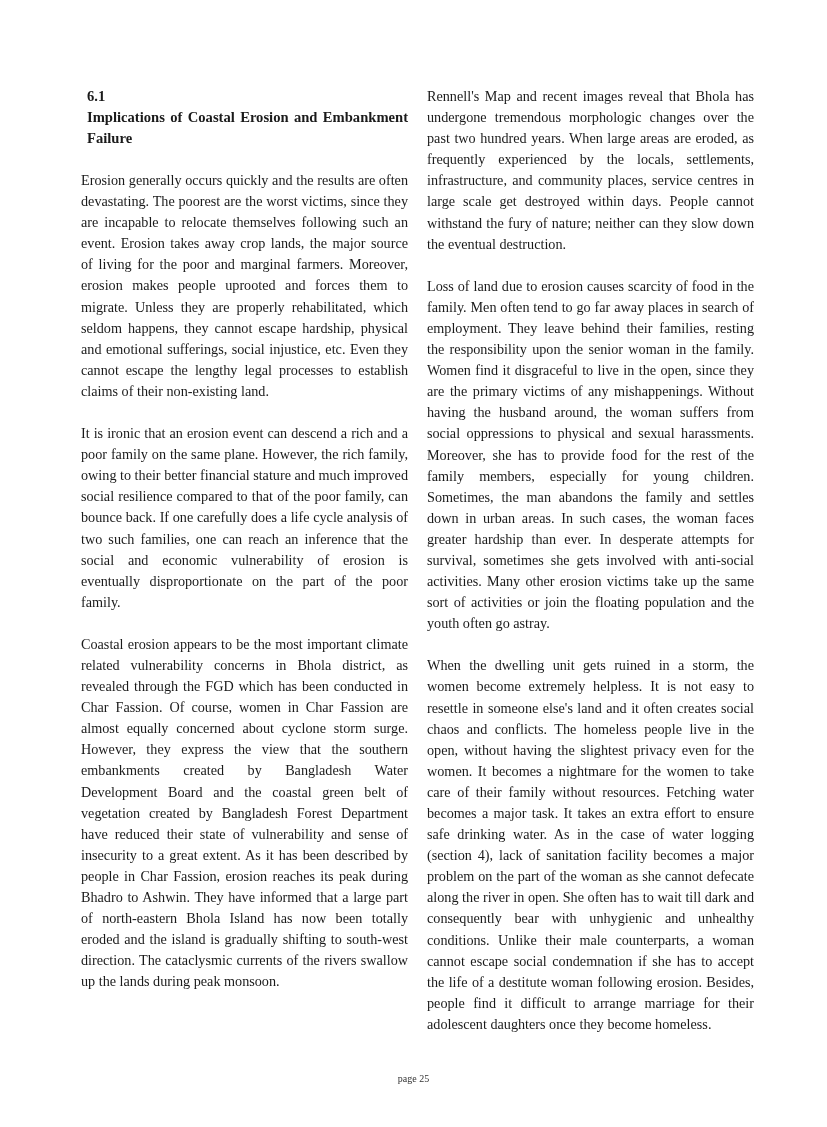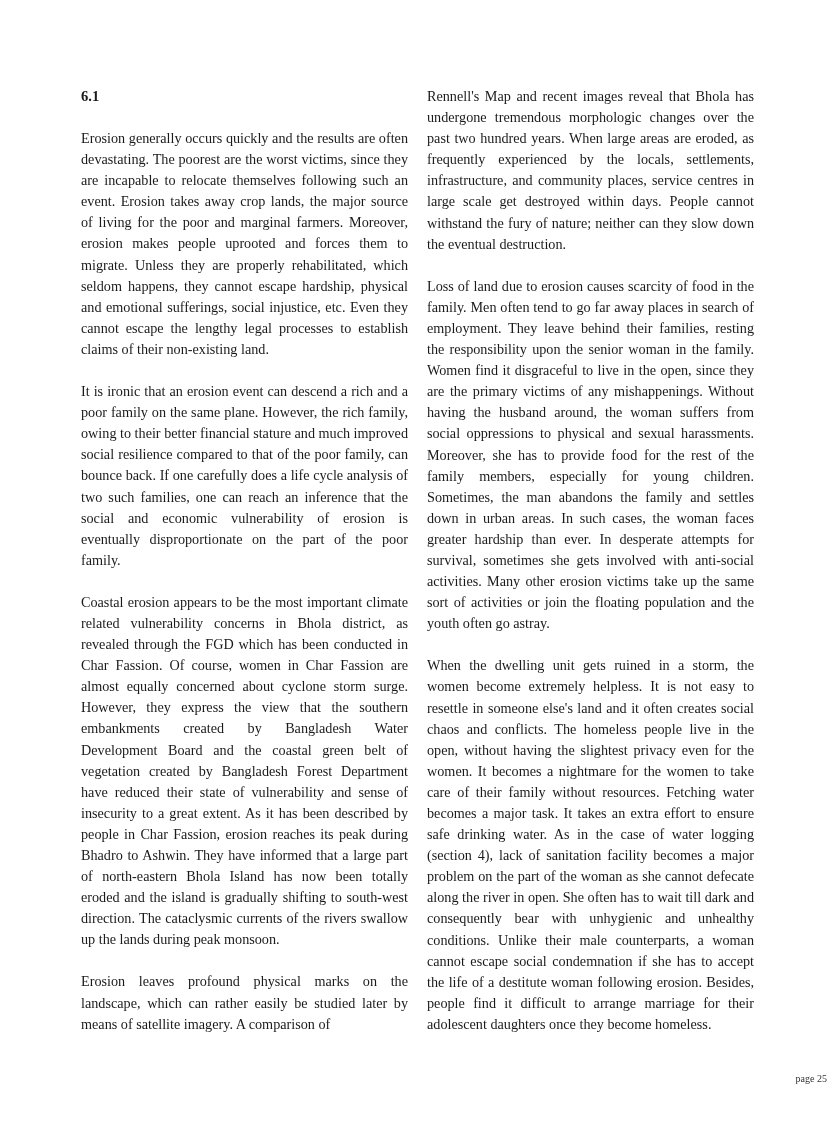--- a/index.html
+++ b/index.html
@@ -1,38 +1,38 @@
 <!DOCTYPE html>
 <html><head>
 <meta charset="utf-8">
 <style>
   html, body { margin:0; padding:0; background:#ffffff; }
   body { width:827px; height:1127px; position:relative; overflow:hidden;
          font-family:"Liberation Serif", serif; color:#1a1a1a; }
   .col { position:absolute; top:86px; width:327px; font-size:14.2px; line-height:21.1px; }
   .col.left { left:81px; }
   .col.right { left:427px;font-family:Liberation Serif, serif; }
-  .heading { display:flex; font-weight:bold; font-size:14.6px; line-height:21px; margin:0 0 21px 0;flex-direction:column; }
+  .heading { display:flex; font-weight:bold; font-size:14.6px; line-height:21px; margin:0 0 21px 6px;flex-direction:column; }
   .heading .num { width:45px; flex:none; }
   .heading .title { flex:1; text-align:justify; }
   p { margin:0 0 21px 0; text-align:justify; }
-  .footer { position:absolute; left:0; width:827px; top:1073px; text-align:right;
+  .footer { position:absolute; left:0; width:827px; top:1073px; text-align:center;
             font-size:10px; color:#333; }
 </style>
 </head>
 <body>
 
 <div class="col left">
   <div class="heading">
     <span class="num">6.1</span>
+    <span class="title">Implications of Coastal Erosion and Embankment Failure</span>
   </div>
   <p>Erosion generally occurs quickly and the results are often devastating. The poorest are the worst victims, since they are incapable to relocate themselves following such an event. Erosion takes away crop lands, the major source of living for the poor and marginal farmers. Moreover, erosion makes people uprooted and forces them to migrate. Unless they are properly rehabilitated, which seldom happens, they cannot escape hardship, physical and emotional sufferings, social injustice, etc. Even they cannot escape the lengthy legal processes to establish claims of their non-existing land.</p>
   <p>It is ironic that an erosion event can descend a rich and a poor family on the same plane. However, the rich family, owing to their better financial stature and much improved social resilience compared to that of the poor family, can bounce back. If one carefully does a life cycle analysis of two such families, one can reach an inference that the social and economic vulnerability of erosion is eventually disproportionate on the part of the poor family.</p>
   <p>Coastal erosion appears to be the most important climate related vulnerability concerns in Bhola district, as revealed through the FGD which has been conducted in Char Fassion. Of course, women in Char Fassion are almost equally concerned about cyclone storm surge. However, they express the view that the southern embankments created by Bangladesh Water Development Board and the coastal green belt of vegetation created by Bangladesh Forest Department have reduced their state of vulnerability and sense of insecurity to a great extent. As it has been described by people in Char Fassion, erosion reaches its peak during Bhadro to Ashwin. They have informed that a large part of north-eastern Bhola Island has now been totally eroded and the island is gradually shifting to south-west direction. The cataclysmic currents of the rivers swallow up the lands during peak monsoon.</p>
-  <p>Erosion leaves profound physical marks on the landscape, which can rather easily be studied later by means of satellite imagery. A comparison of</p>
 </div>
 
 <div class="col right">
   <p>Rennell's Map and recent images reveal that Bhola has undergone tremendous morphologic changes over the past two hundred years. When large areas are eroded, as frequently experienced by the locals, settlements, infrastructure, and community places, service centres in large scale get destroyed within days. People cannot withstand the fury of nature; neither can they slow down the eventual destruction.</p>
   <p>Loss of land due to erosion causes scarcity of food in the family. Men often tend to go far away places in search of employment. They leave behind their families, resting the responsibility upon the senior woman in the family. Women find it disgraceful to live in the open, since they are the primary victims of any mishappenings. Without having the husband around, the woman suffers from social oppressions to physical and sexual harassments. Moreover, she has to provide food for the rest of the family members, especially for young children. Sometimes, the man abandons the family and settles down in urban areas. In such cases, the woman faces greater hardship than ever. In desperate attempts for survival, sometimes she gets involved with anti-social activities. Many other erosion victims take up the same sort of activities or join the floating population and the youth often go astray.</p>
   <p>When the dwelling unit gets ruined in a storm, the women become extremely helpless. It is not easy to resettle in someone else's land and it often creates social chaos and conflicts. The homeless people live in the open, without having the slightest privacy even for the women. It becomes a nightmare for the women to take care of their family without resources. Fetching water becomes a major task. It takes an extra effort to ensure safe drinking water. As in the case of water logging (section 4), lack of sanitation facility becomes a major problem on the part of the woman as she cannot defecate along the river in open. She often has to wait till dark and consequently bear with unhygienic and unhealthy conditions. Unlike their male counterparts, a woman cannot escape social condemnation if she has to accept the life of a destitute woman following erosion. Besides, people find it difficult to arrange marriage for their adolescent daughters once they become homeless.</p>
 </div>
 
 <div class="footer">page 25</div>
 

